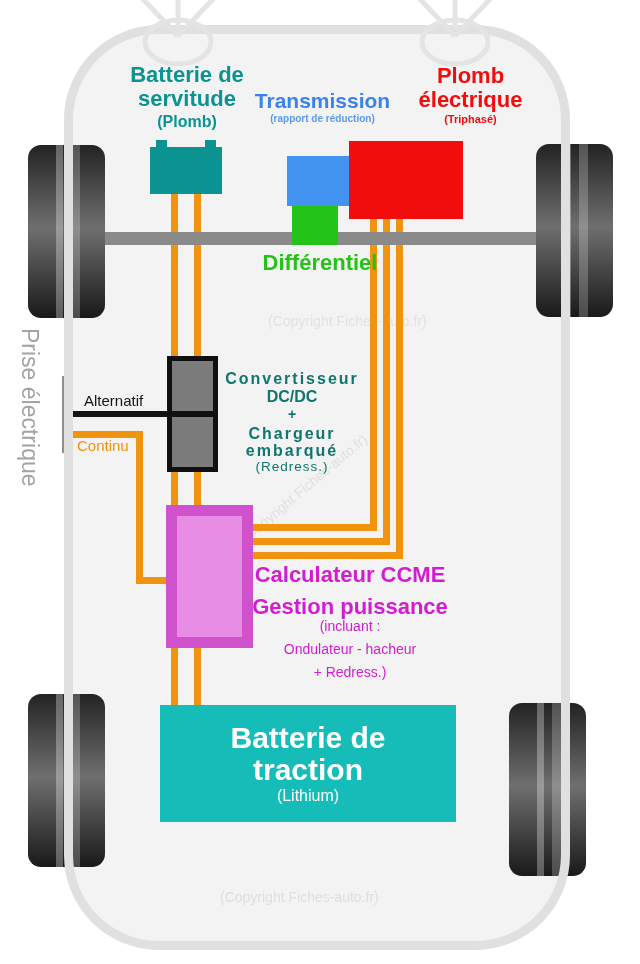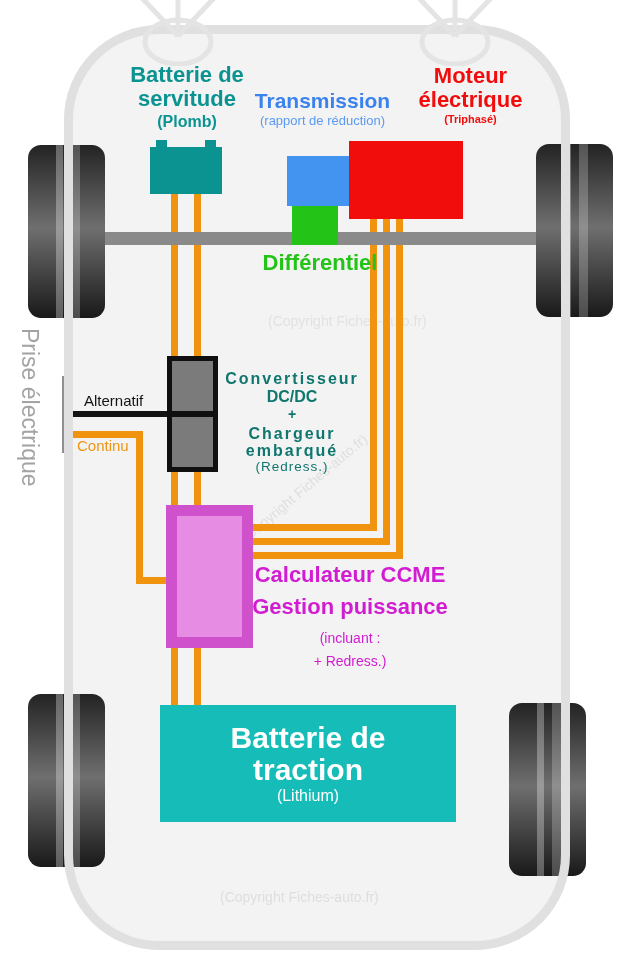--- a/index.html
+++ b/index.html
@@ -39,31 +39,31 @@
   .converter-cell{flex:1;background:#7b7b7b;}
   .ccme-box{left:166px;top:505px;width:87px;height:143px;background:#e78ce3;
     border:11px solid #cf52cc;box-sizing:border-box;z-index:3;}
   .traction-box{left:160px;top:705px;width:296px;height:117px;background:#16bdb8;z-index:3;
     display:flex;flex-direction:column;align-items:center;justify-content:center;}
   
   .lbl{z-index:4;text-align:center;line-height:1.08;}
   .srv-lbl{left:92px;top:63px;width:190px;color:#0a9390;font-size:22px;font-weight:bold;}
   .srv-sub{font-size:16px;font-weight:bold;margin-top:2px;}
   .trans-lbl{left:235px;top:90px;width:175px;color:#3b82ec;font-size:21px;font-weight:bold;}
-  .trans-sub{font-size:13px;color:#5a9af2;margin-top:1px;font-weight:normal;}
+  .trans-sub{font-size:10px;color:#5a9af2;margin-top:1px;font-weight:bold;}
   .motor-lbl{left:398px;top:64px;width:145px;color:#f20d0d;font-size:22px;font-weight:bold;}
   .motor-sub{font-size:11px;margin-top:2px;}
   .diff-lbl{left:240px;top:251px;width:160px;color:#23c417;font-size:22px;font-weight:bold;}
   .conv-lbl{left:218px;top:370px;width:148px;color:#0f766e;font-size:16px;font-weight:bold;line-height:1.1;}
   .conv-lbl .sp{letter-spacing:2px;}
   .conv-lbl .sm{font-size:13.5px;font-weight:normal;letter-spacing:1px;}
   .conv-lbl .plus{font-size:14px;margin:2px 0;}
   .ccme-lbl{left:252px;top:563px;width:196px;color:#d21cd2;font-weight:bold;}
   .ccme-l1{font-size:22px;margin-bottom:8px;}
-  .ccme-l2{font-size:22px;margin-bottom:12px;}
+  .ccme-l2{font-size:22px;margin-bottom:0;}
   .ccme-s{font-size:14px;margin-bottom:8px;font-weight:normal;}
   .traction-l1{color:#fff;font-size:30px;font-weight:bold;line-height:1.05;text-align:center;}
   .traction-sub{color:#fff;font-size:16px;margin-top:2px;}
   .prise-lbl{left:16px;top:328px;height:190px;color:#a3a3a3;font-size:23px;
     writing-mode:vertical-rl;z-index:4;}
   .alternatif-lbl{left:84px;top:392px;width:66px;color:#141414;font-size:15px;z-index:4;text-align:left;}
   .continu-lbl{left:77px;top:437px;width:70px;color:#f0940f;font-size:15px;z-index:4;text-align:left;}
   .wm{color:#e2e2e2;font-size:14px;z-index:0;white-space:nowrap;}
   .wm-mid{left:268px;top:313px;}
   .wm-bot{left:220px;top:889px;color:#dedede;}
@@ -155,21 +155,21 @@
     <div>servitude</div>
     <div class="srv-sub">(Plomb)</div>
   </div>
 
   <div class="abs lbl trans-lbl">
     <div>Transmission</div>
     <div class="trans-sub">(rapport de réduction)</div>
   </div>
 
   <div class="abs lbl motor-lbl">
-    <div>Moteur</div>
+    <div>Plomb</div>
     <div>électrique</div>
     <div class="motor-sub">(Triphasé)</div>
   </div>
 
   <div class="abs lbl diff-lbl">Différentiel</div>
 
   <div class="abs prise-lbl">Prise électrique</div>
   <div class="abs alternatif-lbl">Alternatif</div>
   <div class="abs continu-lbl">Continu</div>
 
@@ -179,16 +179,17 @@
     <div class="plus">+</div>
     <div class="sp">Chargeur</div>
     <div class="sp">embarqué</div>
     <div class="sm">(Redress.)</div>
   </div>
 
   <div class="abs lbl ccme-lbl">
     <div class="ccme-l1">Calculateur CCME</div>
     <div class="ccme-l2">Gestion puissance</div>
     <div class="ccme-s">(incluant :</div>
+    <div class="ccme-s">Ondulateur - hacheur</div>
     <div class="ccme-s">+ Redress.)</div>
   </div>
 
 </div>
 
 </body></html>

